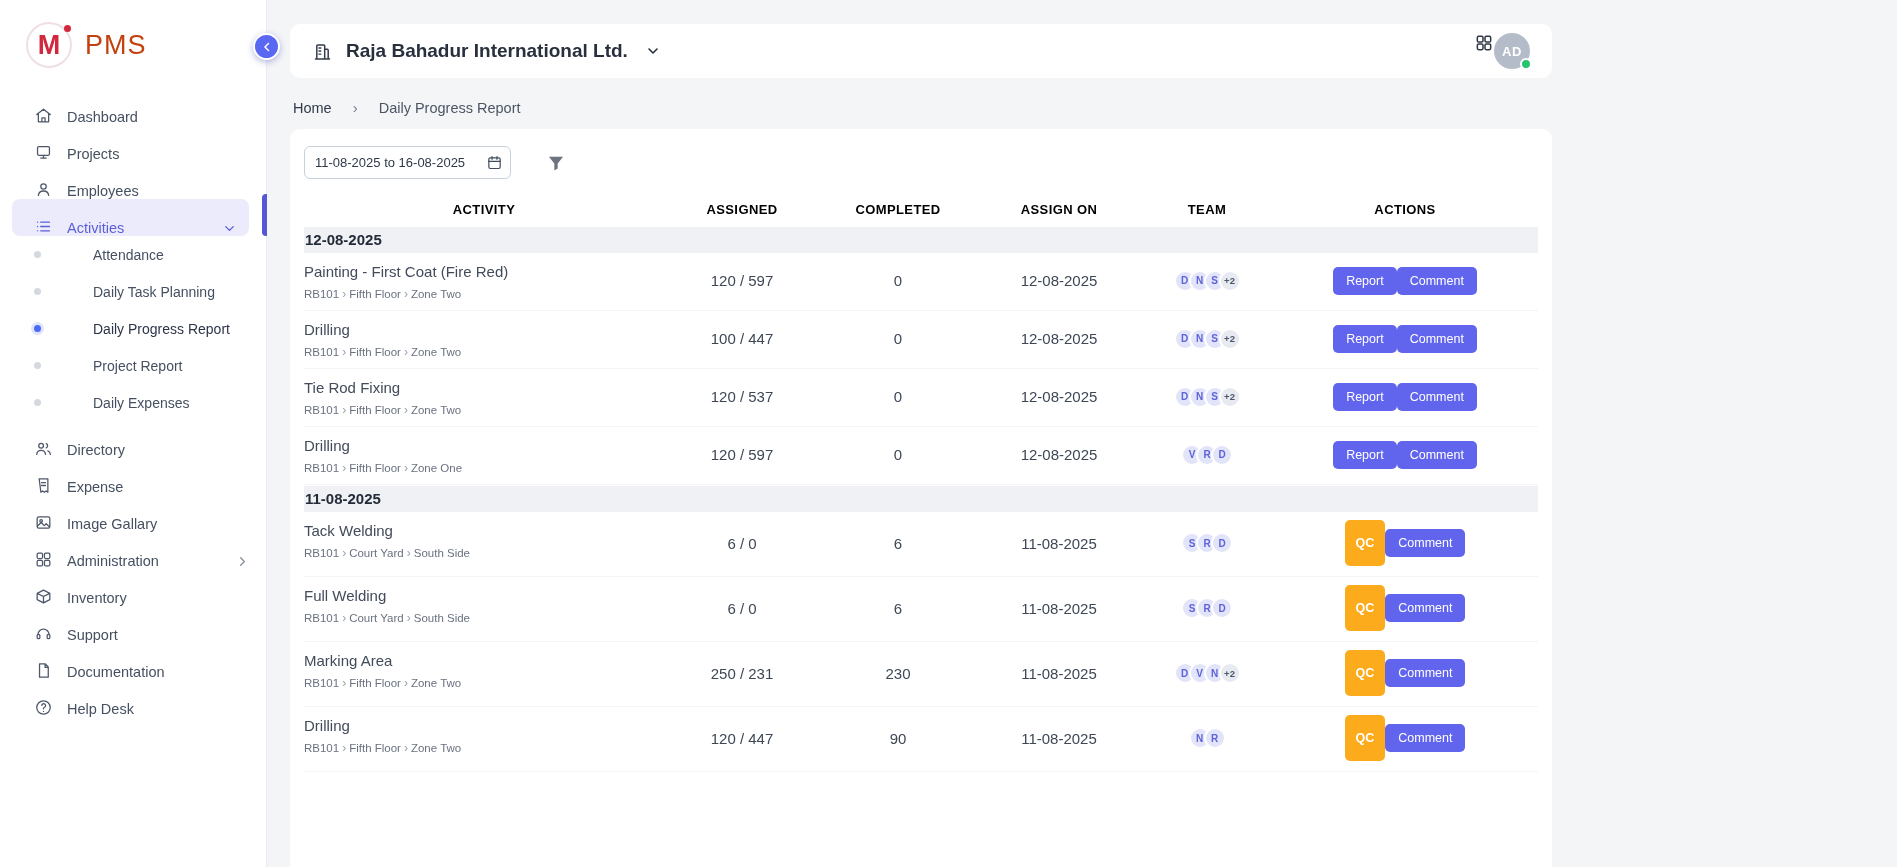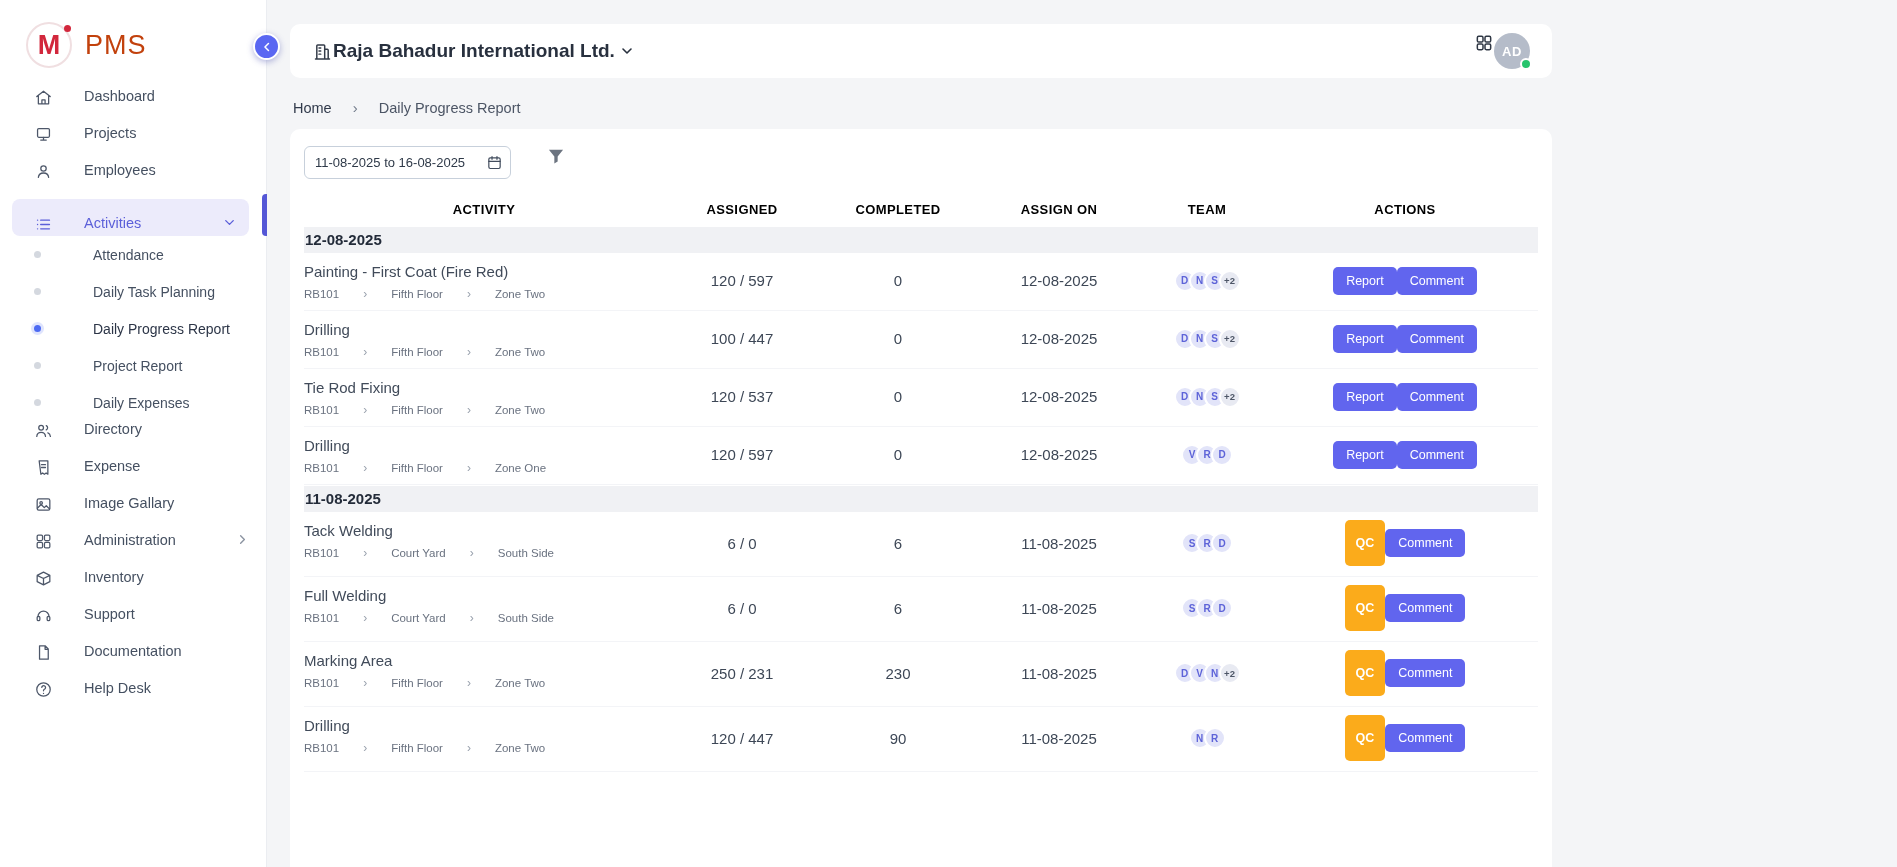--- a/index.html
+++ b/index.html
@@ -9,61 +9,61 @@
 
   
   .sidebar{position:fixed;left:0;top:0;width:267px;height:867px;background:#fff;border-right:1px solid #ebedf1;z-index:5}
   .logo-row{display:flex;align-items:center;gap:13px;padding:22px 0 16px 26px}
   .logo-badge{width:46px;height:46px;border-radius:50%;border:2px solid #f0dfe1;display:flex;align-items:center;justify-content:center;position:relative;flex:0 0 auto}
   .logo-badge span{color:#d2273c;font-size:27px;font-weight:800}
   .logo-badge::after{content:"";position:absolute;top:1px;right:-1px;width:7px;height:7px;border-radius:50%;background:#d2273c}
   .logo-text{font-size:27px;font-weight:400;color:#c2410c;letter-spacing:1px}
   .collapse-btn{position:fixed;left:253px;top:33px;width:27px;height:27px;border-radius:50%;border:2px solid #fff;background:#5a67f2;color:#fff;display:flex;align-items:center;justify-content:center;cursor:pointer;z-index:9;box-shadow:0 2px 6px rgba(40,50,160,.35);padding:0}
   .nav{padding-top:4px}
-  .menu-item{display:flex;align-items:flex-start;gap:31px;height:37px;padding:0 16px 0 34px;font-size:14.5px;color:#455061;cursor:pointer;white-space:nowrap}
+  .menu-item{display:flex;align-items:flex-end;gap:14px;height:37px;padding:0 16px 0 34px;font-size:14.5px;color:#455061;cursor:pointer;white-space:nowrap}
   .menu-item .mi-icon{display:flex;color:#4d5769;flex:0 0 auto}
   .menu-item.active{background:#ecebfb;border-radius:8px;margin:0 17px 0 12px;padding:16px 12px 0 22px;color:#5b5fd9}
   .menu-item.active .mi-icon{color:#5b5fd9}
   .mi-end{margin-left:auto;display:flex}
   .sub-item{display:flex;align-items:center;height:37px;padding-left:34px;font-size:14px;color:#455061;cursor:pointer}
   .dot{width:7px;height:7px;border-radius:50%;background:#d4d8df;flex:0 0 auto}
   .sub-label{margin-left:52px;white-space:nowrap}
   .sub-item.active{color:#2c3547}
   .sub-item.active .dot{background:#4d6af2;box-shadow:0 0 0 3px rgba(77,106,242,.18)}
   .accent-bar{position:fixed;left:262px;top:194px;width:5px;height:42px;background:#5457d6;border-radius:4px 0 0 4px;z-index:6}
 
   
   .main{margin-left:267px;padding:24px 0 0 23px;height:867px}
   .topbar{width:1262px;height:54px;background:#fff;border-radius:10px;display:flex;align-items:center;justify-content:space-between;padding:0 22px}
-  .tb-left{display:flex;align-items:center;cursor:pointer}
+  .tb-left{display:flex;align-items:center;gap:13px;cursor:pointer}
   .company{font-size:19px;font-weight:700;color:#28303e}
   .tb-right{display:flex;align-items:flex-start;}
   .apps-btn{background:none;border:none;cursor:pointer;color:#2f3744;display:flex;padding:0}
   .avatar-wrap{position:relative;cursor:pointer}
   .avatar{width:36px;height:36px;border-radius:50%;background:#b5bcc9;color:#fff;font-size:13px;font-weight:700;display:flex;align-items:center;justify-content:center;letter-spacing:.5px}
   .status-dot{position:absolute;right:-2px;bottom:-1px;width:12px;height:12px;border-radius:50%;background:#27c46d;border:2px solid #fff}
   .breadcrumb{display:flex;align-items:center;gap:21px;margin:21px 0 0 3px;font-size:14.5px}
   .bc-home{color:#313a4b;font-weight:500;cursor:pointer}
   .bc-sep{color:#737d8c;font-size:15px}
   .bc-current{color:#4c5565}
 
   .content-card{margin-top:13px;width:1262px;height:741px;background:#fff;border-radius:10px 10px 0 0;padding:17px 14px 0;overflow:hidden}
-  .filter-row{display:flex;align-items:flex-start;gap:35px}
+  .filter-row{display:flex;align-items:center;gap:35px}
   .date-wrap{position:relative;width:207px}
   .date-input{width:100%;height:33px;border:1px solid #c7d0db;border-radius:6px;padding:0 32px 0 10px;font-size:13px;color:#2e3948;font-family:inherit;background:#fff}
   .date-cal{position:absolute;right:8px;top:8px;color:#414c5d;display:flex;pointer-events:none}
   .funnel-btn{display:flex;cursor:pointer;background:none;border:none;padding:0}
 
   .grid{display:grid;grid-template-columns:360px 156px 156px 166px 130px 266px}
   .table-head{margin-top:23px;padding-bottom:9px}
   .th{text-align:center;font-size:13px;font-weight:700;color:#000000;letter-spacing:.4px}
   .group-band{background:#f0f1f4;font-size:15px;font-weight:700;color:#232b39;padding:4px 6px 5px 1px;margin-top:1px}
   .row{padding:8px 0 10px;border-bottom:1px solid #f3f4f7}
   .title{font-size:15px;color:#414b5a;padding-top:2px}
-  .path{display:flex;align-items:center;gap:24px;margin-top:8px;font-size:11.5px;color:#6a7280}
+  .path{display:flex;align-items:center;gap:3px;margin-top:8px;font-size:11.5px;color:#6a7280}
   .path .sep{color:#9aa2ae;font-size:12px;line-height:1}
   .cell{display:flex;align-items:center;justify-content:center;font-size:15px;color:#3d4756}
   .avatar-sm{width:22px;height:22px;border-radius:50%;background:#e2e4f9;color:#5d63d8;font-size:10px;font-weight:700;display:flex;align-items:center;justify-content:center;border:2px solid #fff;margin-left:-7px}
   .team .avatar-sm:first-child{margin-left:0}
   .avatar-sm.extra{background:#e8eaf2;color:#4d5667;font-size:9.5px}
   .actions{}
   .btn{border:none;border-radius:5px;color:#fff;font-size:12.5px;font-family:inherit;padding:7px 13px;cursor:pointer}
   .btn-purple{background:#6165ee}
   .btn-orange{background:#fbab1b;font-weight:700;padding:16px 11px}
 </style>

